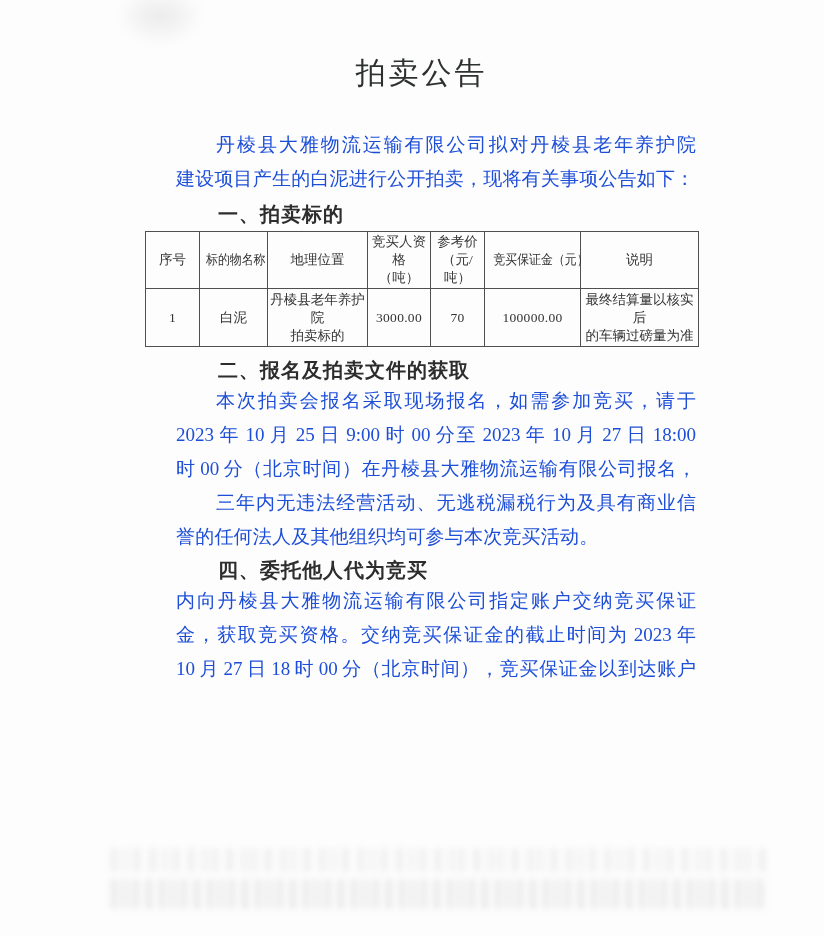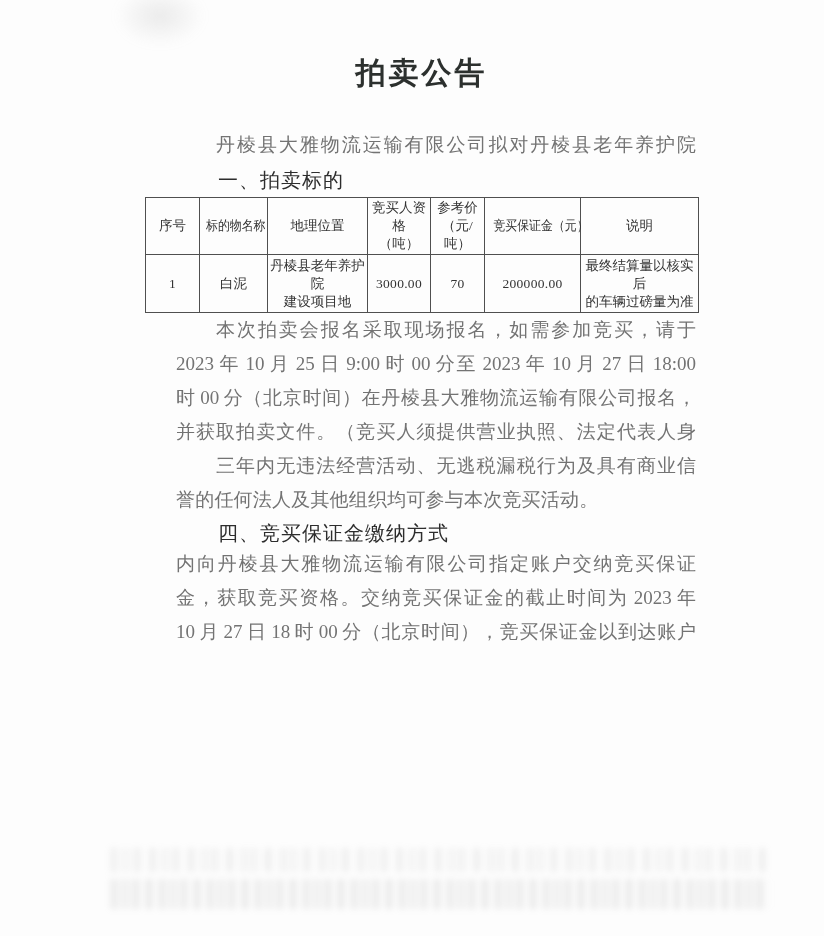--- a/index.html
+++ b/index.html
@@ -24,49 +24,49 @@
     position: absolute;
     left: 145px;
     top: 54px;
     width: 553px;
   }
   .doc-title {
     margin: 0 0 36px 0;
     text-align: center;
     font-size: 30px;
     line-height: 38px;
-    font-weight: 700;
+    font-weight: 400;
     letter-spacing: 3px;
     color: #2c302e;
     font-family: "Liberation Serif", "DejaVu Serif", serif;
   }
   .body-col {
     margin-left: 31px;
     width: 520px;
     font-size: 19px;
     line-height: 34px;
   }
   .line {
     white-space: nowrap;
     letter-spacing: 0.2px;
     word-spacing: -1px;
     text-align: left;
-    color: #737373;
+    color: #1d4ed8;
   }
   .line.fill {
     white-space: normal;
     letter-spacing: 0;
     text-align: justify;
     text-align-last: justify;
   }
   .line.indent { padding-left: 40px; }
   .sec-heading {
     margin: 0 0 0 73px;
     font-family: "Liberation Sans", "DejaVu Sans", sans-serif;
-    font-weight: 400;
+    font-weight: 700;
     font-size: 20px;
     line-height: 28px;
     letter-spacing: 1px;
     color: #2d2d2d;
   }
   .sec-heading.h1 { margin-top: 4px; }
   .sec-heading.h2 { margin-top: 9px; }
   .sec-heading.h3 { margin-top: 2px; }
   .sec-heading.h4 { margin-top: 2px; }
   table.auction {
@@ -126,20 +126,21 @@
 <div class="page">
 
   <div class="smudge-top"></div>
 
   <div class="doc">
 
     <h1 class="doc-title">拍卖公告</h1>
 
     <div class="body-col">
       <div class="line fill indent">丹棱县大雅物流运输有限公司拟对丹棱县老年养护院</div>
+      <div class="line">建设项目产生的白泥进行公开拍卖，现将有关事项公告如下：</div>
     </div>
 
     <div class="sec-heading h1">一、拍卖标的</div>
 
     <table class="auction">
       <colgroup>
         <col style="width:54px">
         <col style="width:68px">
         <col style="width:100px">
         <col style="width:63px">
@@ -158,43 +159,43 @@
 （元/吨）</th>
           <th><span class="squeeze">竞买保证金（元）</span></th>
           <th>说明</th>
         </tr>
       </thead>
       <tbody>
         <tr>
           <td class="num">1</td>
           <td>白泥</td>
           <td>丹棱县老年养护院
-建设项目地</td>
+拍卖标的</td>
           <td class="num">3000.00</td>
           <td class="num">70</td>
-          <td class="num">200000.00</td>
+          <td class="num">100000.00</td>
           <td>最终结算量以核实后
 的车辆过磅量为准</td>
         </tr>
       </tbody>
     </table>
 
+    <div class="sec-heading h2">二、报名及拍卖文件的获取</div>
     <div class="body-col">
       <div class="line fill indent">本次拍卖会报名采取现场报名，如需参加竞买，请于</div>
       <div class="line fill">2023 年 10 月 25 日 9:00 时 00 分至 2023 年 10 月 27 日 18:00</div>
       <div class="line fill">时 00 分（北京时间）在丹棱县大雅物流运输有限公司报名，</div>
-      <div class="line fill">并获取拍卖文件。（竞买人须提供营业执照、法定代表人身</div>
     </div>
 
     <div class="body-col">
       <div class="line fill indent">三年内无违法经营活动、无逃税漏税行为及具有商业信</div>
       <div class="line">誉的任何法人及其他组织均可参与本次竞买活动。</div>
     </div>
 
-    <div class="sec-heading h4">四、竞买保证金缴纳方式</div>
+    <div class="sec-heading h4">四、委托他人代为竞买</div>
     <div class="body-col">
       <div class="line fill">内向丹棱县大雅物流运输有限公司指定账户交纳竞买保证</div>
       <div class="line fill">金，获取竞买资格。交纳竞买保证金的截止时间为 2023 年</div>
       <div class="line fill">10 月 27 日 18 时 00 分（北京时间），竞买保证金以到达账户</div>
     </div>
 
   </div>
 
   <div class="bleed">
     <div class="row1"></div>

